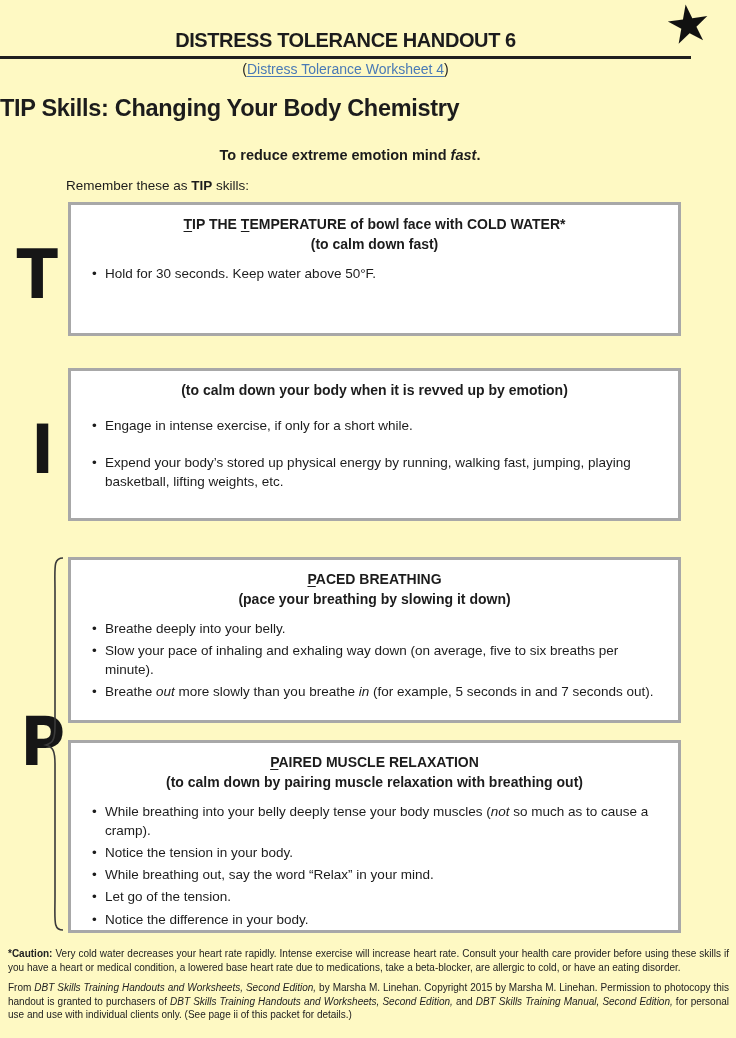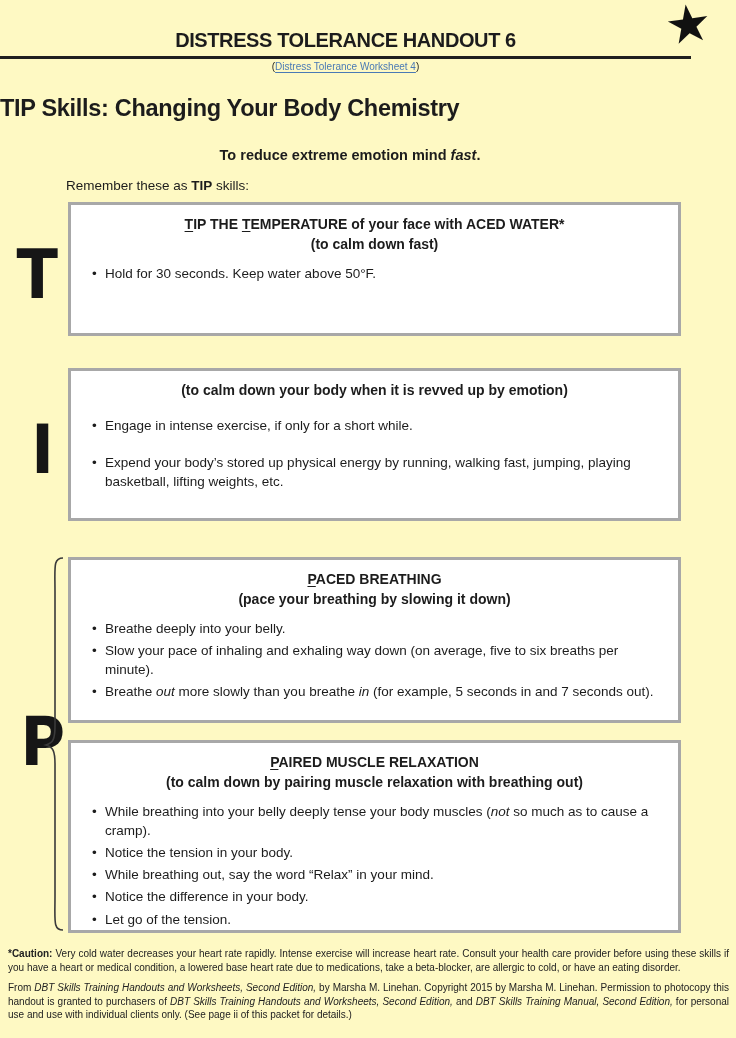--- a/index.html
+++ b/index.html
@@ -23,21 +23,21 @@
     position: absolute; top: 56px; left: 0; width: 691px; height: 3px;
     background: #1f1f1f;
   }
   .star {
     position: absolute; top: -2px; right: 24px;
     font-size: 52px; line-height: 52px; color: #111;
     transform: rotate(-8deg);
   }
   .worksheet-ref {
     position: absolute; top: 61px; left: 0; width: 691px;
-    text-align: center; font-size: 10px; color: #1c1c1c;
+    text-align: center; font-size: 14px; color: #1c1c1c;
   }
   .worksheet-ref a {
     color: #4a7ab5; text-decoration: underline; cursor: pointer;
     text-underline-offset: 2px;
   }
   .main-title {
     position: absolute; top: 95px; left: 0; width: 700px;
     font-size: 23.5px; font-weight: bold;
     letter-spacing: -0.3px;
   }
@@ -121,21 +121,21 @@
 
   <div class="big-letter letter-t">T</div>
   <div class="big-letter letter-i">I</div>
   <div class="big-letter letter-p">P</div>
 
   <svg class="p-brace" width="24" height="376" viewBox="0 0 24 376" aria-hidden="true">
     <path d="M21,2 C11,2 13,11 13,36 L13,170 C13,183 11,187 4,189 C11,191 13,195 13,208 L13,340 C13,365 11,374 21,374" fill="none" stroke="#3a3a3a" stroke-width="1.6"></path>
   </svg>
 
   <div class="box box-t">
-    <div class="box-title"><span class="ru">T</span><span>IP THE </span><span class="ru">T</span><span>EMPERATURE of your face with ACED WATER*</span></div>
+    <div class="box-title"><span class="ru">T</span><span>IP THE </span><span class="ru">T</span><span>EMPERATURE of bowl face with COLD WATER*</span></div>
     <div class="box-subtitle">(to calm down fast)</div>
     <div class="box-body">
       <ul>
         <li><span>Hold for 30 seconds. Keep water above 50°F.</span></li>
       </ul>
     </div>
   </div>
 
   <div class="box box-i">
     <div class="box-subtitle">(to calm down your body when it is revved up by emotion)</div>
@@ -160,22 +160,22 @@
   </div>
 
   <div class="box box-p2">
     <div class="box-title"><span class="ru">P</span><span>AIRED MUSCLE RELAXATION</span></div>
     <div class="box-subtitle">(to calm down by pairing muscle relaxation with breathing out)</div>
     <div class="box-body">
       <ul>
         <li><span>While breathing into your belly deeply tense your body muscles (</span><span class="ri">not</span><span> so much as to cause a cramp).</span></li>
         <li><span>Notice the tension in your body.</span></li>
         <li><span>While breathing out, say the word “Relax” in your mind.</span></li>
+        <li><span>Let go of the tension.</span></li>
         <li><span>Notice the difference in your body.</span></li>
-        <li><span>Let go of the tension.</span></li>
       </ul>
     </div>
   </div>
 
   <div class="footnotes">
     <p><span class="rb">*Caution:</span><span> Very cold water decreases your heart rate rapidly. Intense exercise will increase heart rate. Consult your health care provider before using these skills if you have a heart or medical condition, a lowered base heart rate due to medications, take a beta-blocker, are allergic to cold, or have an eating disorder.</span></p>
     <p><span>From </span><span class="ri">DBT Skills Training Handouts and Worksheets, Second Edition,</span><span> by Marsha M. Linehan. Copyright 2015 by Marsha M. Linehan. Permission to photocopy this handout is granted to purchasers of </span><span class="ri">DBT Skills Training Handouts and Worksheets, Second Edition,</span><span> and </span><span class="ri">DBT Skills Training Manual, Second Edition,</span><span> for personal use and use with individual clients only. (See page ii of this packet for details.)</span></p>
   </div>
 
 </div>

